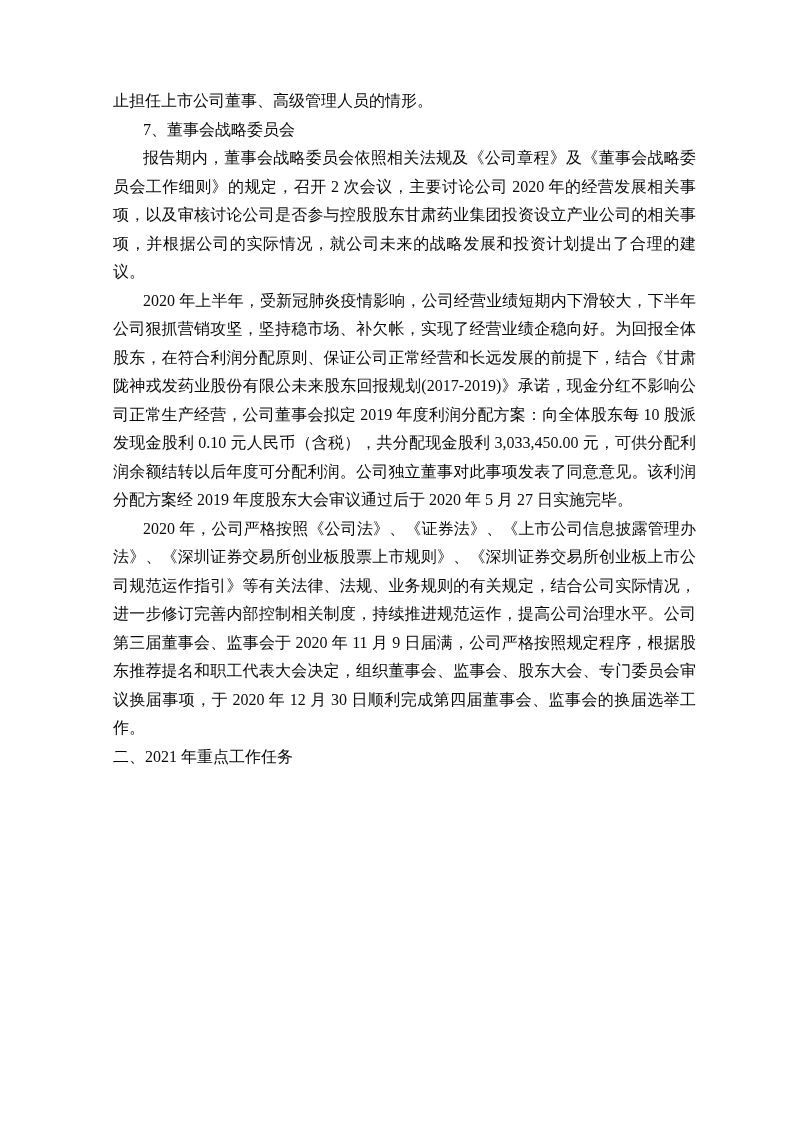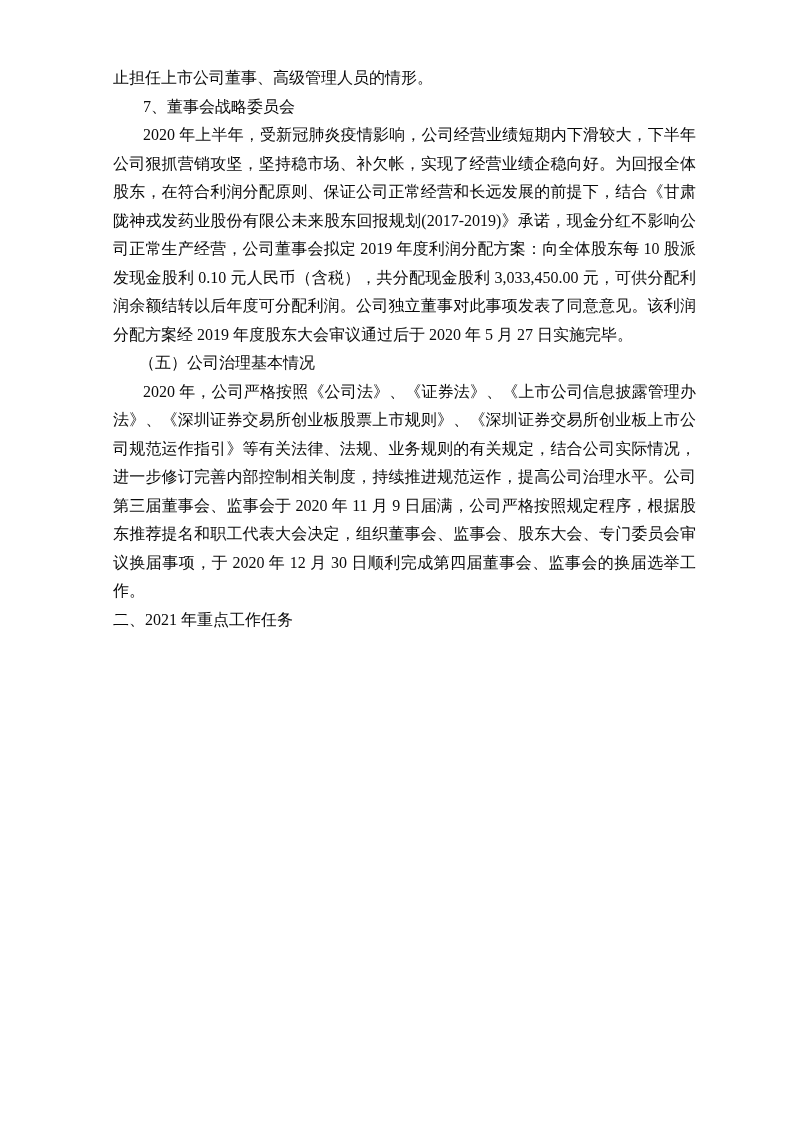--- a/index.html
+++ b/index.html
@@ -10,21 +10,21 @@
   body {
     width: 793px;
     height: 1122px;
     font-family: "Liberation Serif", "DejaVu Serif", serif;
     color: #0a0a0a;
   }
   .page {
     box-sizing: border-box;
     width: 793px;
     height: 1122px;
-    padding: 64px 97px 0 113px;
+    padding: 87px 97px 0 113px;
     overflow: hidden;
     background: #ffffff;
   }
   .page p, .page h2, .page h3 {
     margin: 0;
     padding: 0;
     font-size: 16px;
     font-weight: normal;
     line-height: 28.5px;
     text-align: justify;
@@ -45,17 +45,17 @@
     text-indent: 0;
     font-size: 17px;
   }
 </style>
 </head>
 <body>
 
 <div class="page">
   <p class="body-text">止担任上市公司董事、高级管理人员的情形。</p>
   <p class="body-text indent">7、董事会战略委员会</p>
+  <p class="body-text indent">报告期内，董事会战略委员会依照相关法规及《公司章程》及《董事会战略委员会工作细则》的规定，召开 2 次会议，主要讨论公司 2020 年的经营发展相关事项，以及审核讨论公司是否参与控股股东甘肃药业集团投资设立产业公司的相关事项，并根据公司的实际情况，就公司未来的战略发展和投资计划提出了合理的建议。</p>
   <p class="body-text indent">2020 年上半年，受新冠肺炎疫情影响，公司经营业绩短期内下滑较大，下半年公司狠抓营销攻坚，坚持稳市场、补欠帐，实现了经营业绩企稳向好。为回报全体股东，在符合利润分配原则、保证公司正常经营和长远发展的前提下，结合《甘肃陇神戎发药业股份有限公未来股东回报规划(2017-2019)》承诺，现金分红不影响公司正常生产经营，公司董事会拟定 2019 年度利润分配方案：向全体股东每 10 股派发现金股利 0.10 元人民币（含税），共分配现金股利 3,033,450.00 元，可供分配利润余额结转以后年度可分配利润。公司独立董事对此事项发表了同意意见。该利润分配方案经 2019 年度股东大会审议通过后于 2020 年 5 月 27 日实施完毕。</p>
-  <h3 class="heading">（五）公司治理基本情况</h3>
   <p class="body-text indent">2020 年，公司严格按照《公司法》、《证券法》、《上市公司信息披露管理办法》、《深圳证券交易所创业板股票上市规则》、《深圳证券交易所创业板上市公司规范运作指引》等有关法律、法规、业务规则的有关规定，结合公司实际情况，进一步修订完善内部控制相关制度，持续推进规范运作，提高公司治理水平。公司第三届董事会、监事会于 2020 年 11 月 9 日届满，公司严格按照规定程序，根据股东推荐提名和职工代表大会决定，组织董事会、监事会、股东大会、专门委员会审议换届事项，于 2020 年 12 月 30 日顺利完成第四届董事会、监事会的换届选举工作。</p>
   <h2 class="heading-center">二、2021 年重点工作任务</h2>
 </div>
 
 </body></html>

